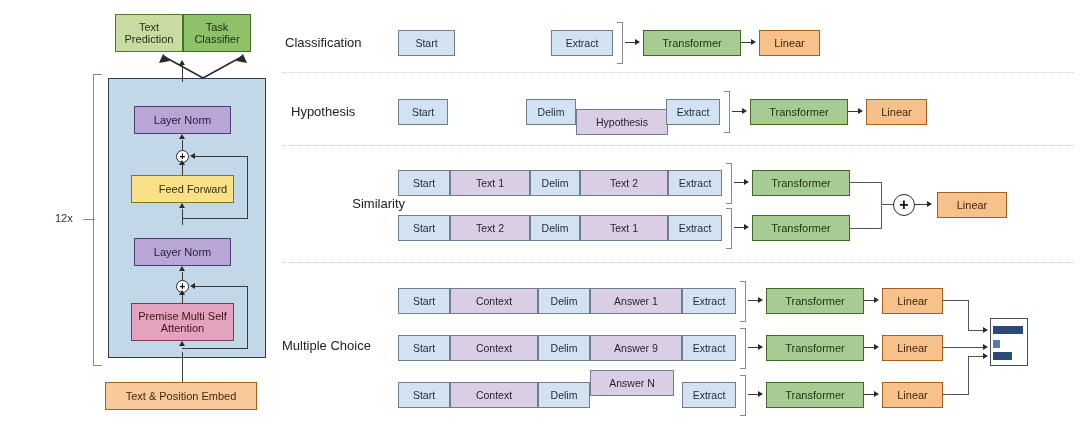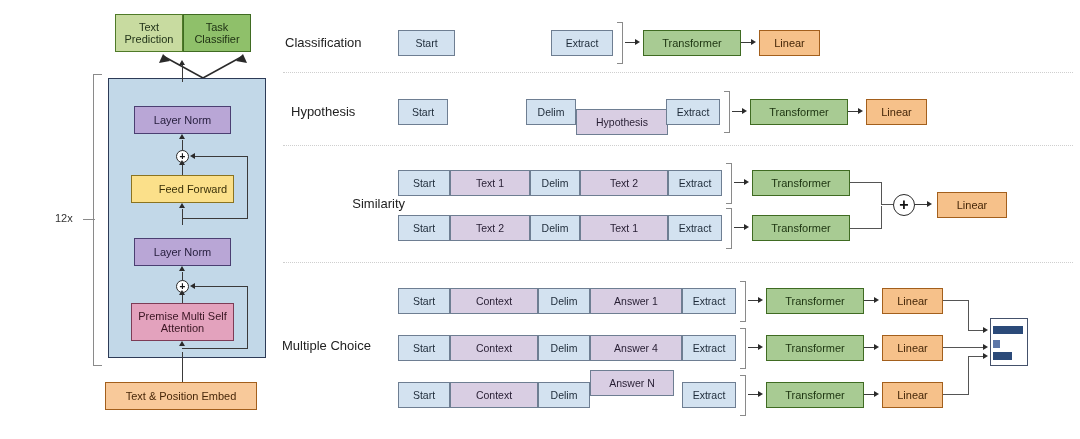--- a/index.html
+++ b/index.html
@@ -262,21 +262,21 @@
   <div class="ln ln-h" style="left:748px; top:300px; width:12px;"></div>
   <div class="arrowR" style="left:758px; top:296.5px;"></div>
   <div class="box xf" style="left:766px; top:288px; width:98px; height:26px;">Transformer</div>
   <div class="ln ln-h" style="left:864px; top:300px; width:13px;"></div>
   <div class="arrowR" style="left:874px; top:296.5px;"></div>
   <div class="box lin" style="left:882px; top:288px; width:61px; height:26px;">Linear</div>
 
   <div class="tok tok-blue" style="left:398px; top:335px; width:52px; height:26px;">Start</div>
   <div class="tok tok-purple" style="left:450px; top:335px; width:88px; height:26px;">Context</div>
   <div class="tok tok-blue" style="left:538px; top:335px; width:52px; height:26px;">Delim</div>
-  <div class="tok tok-purple" style="left:590px; top:335px; width:92px; height:26px;">Answer 4</div>
+  <div class="tok tok-purple" style="left:590px; top:335px; width:92px; height:26px;">Answer 9</div>
   <div class="tok tok-blue" style="left:682px; top:335px; width:54px; height:26px;">Extract</div>
   <div class="brk" style="left:740px; top:328px; height:41px;"></div>
 
   <div class="ln ln-h" style="left:748px; top:347px; width:12px;"></div>
   <div class="arrowR" style="left:758px; top:343.5px;"></div>
   <div class="box xf" style="left:766px; top:335px; width:98px; height:26px;">Transformer</div>
   <div class="ln ln-h" style="left:864px; top:347px; width:13px;"></div>
   <div class="arrowR" style="left:874px; top:343.5px;"></div>
   <div class="box lin" style="left:882px; top:335px; width:61px; height:26px;">Linear</div>
 

